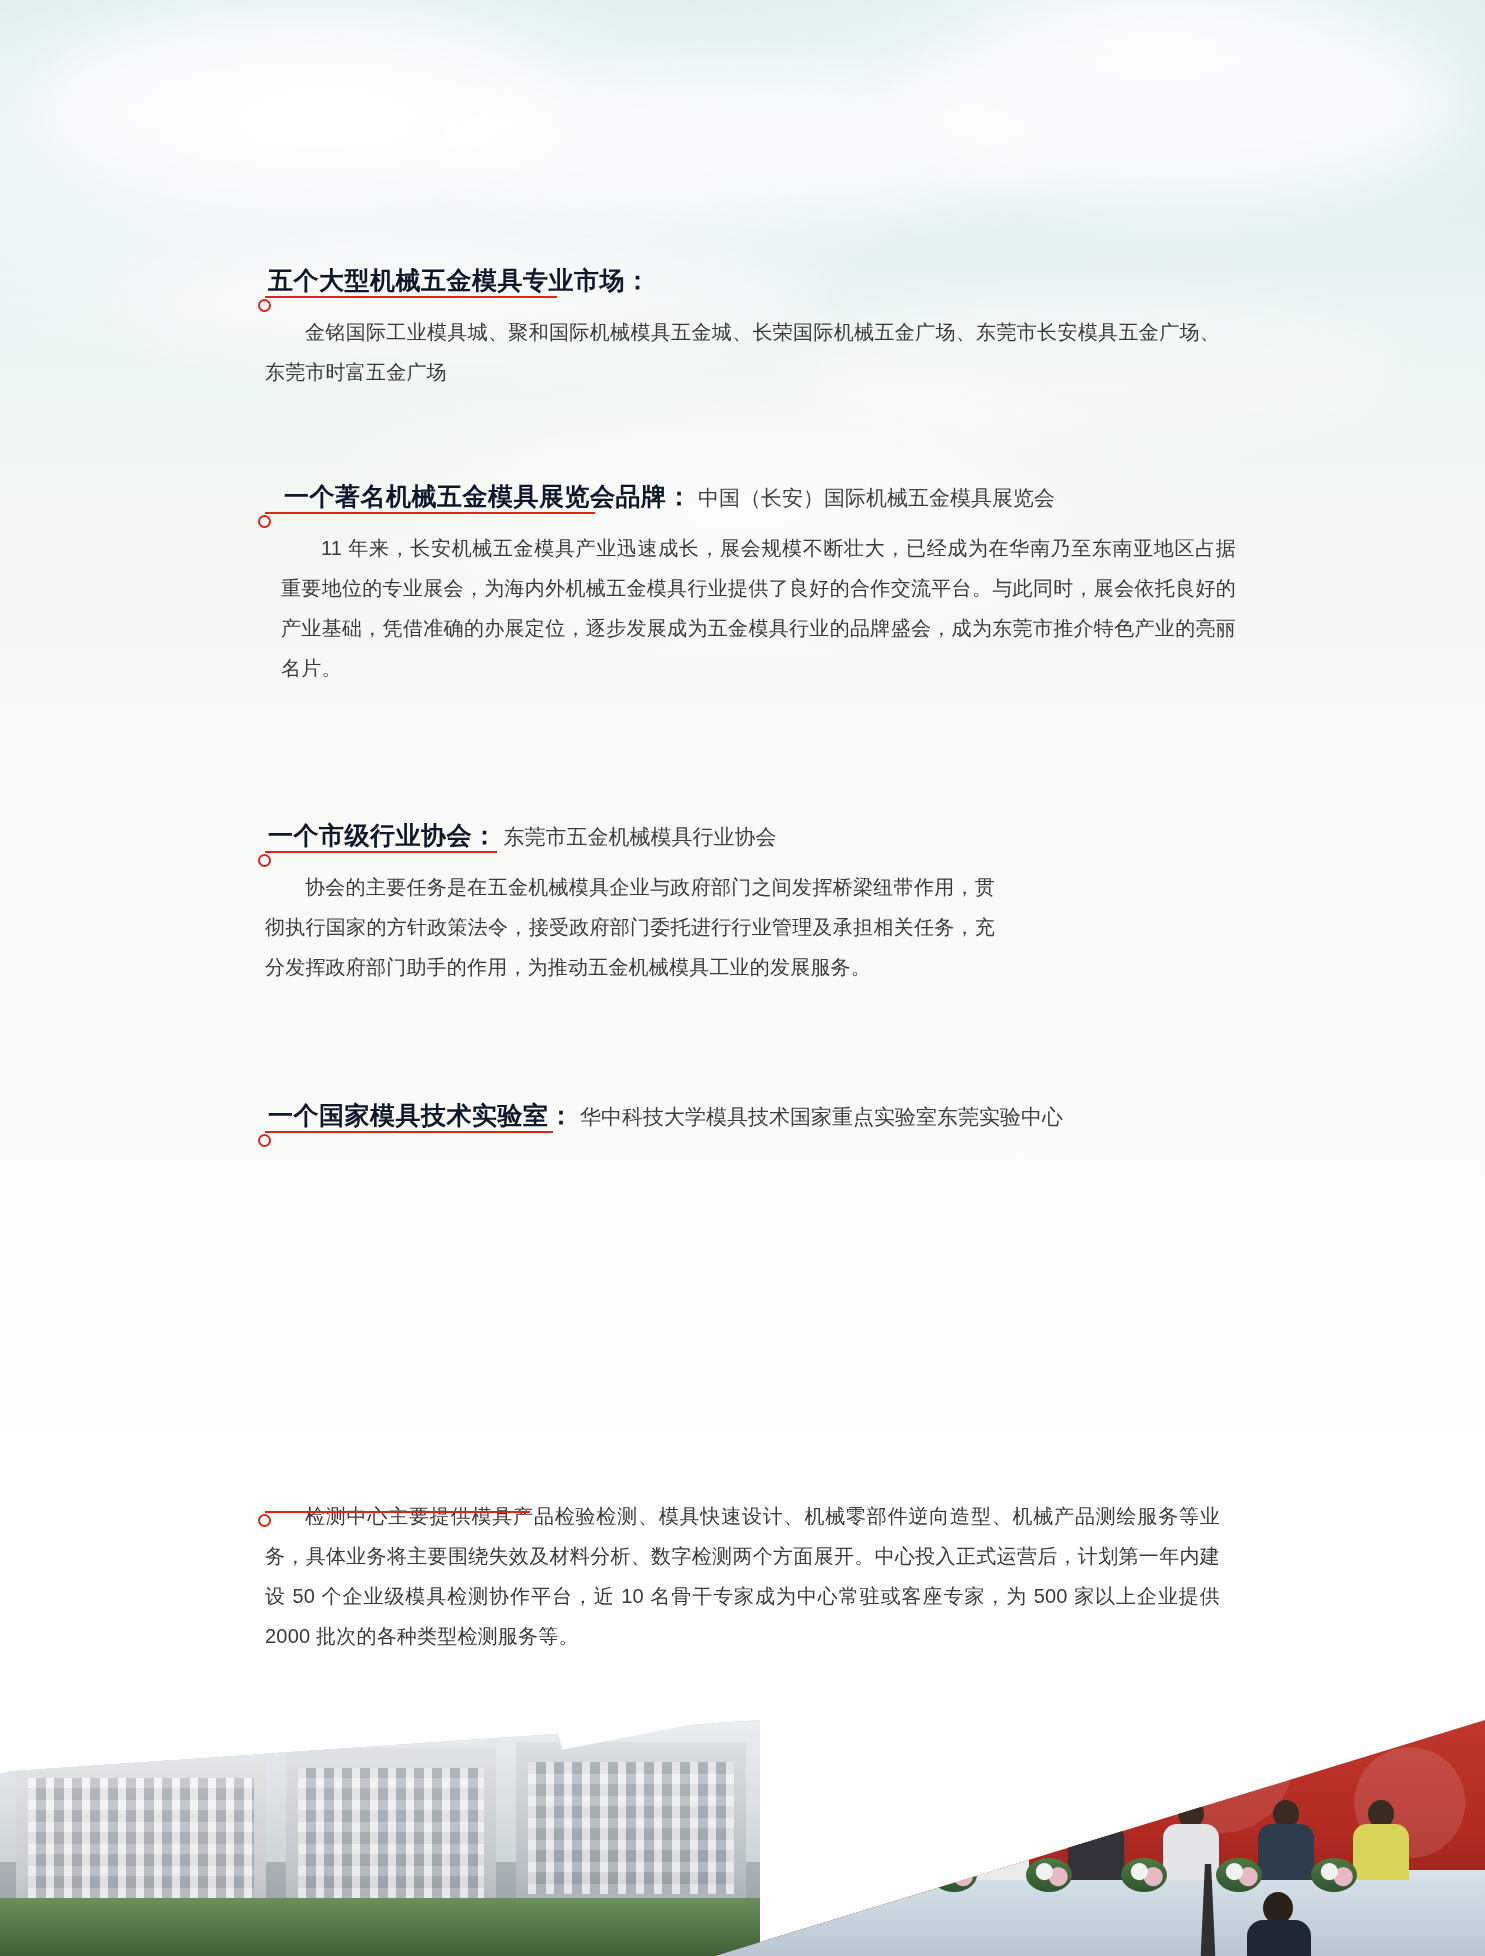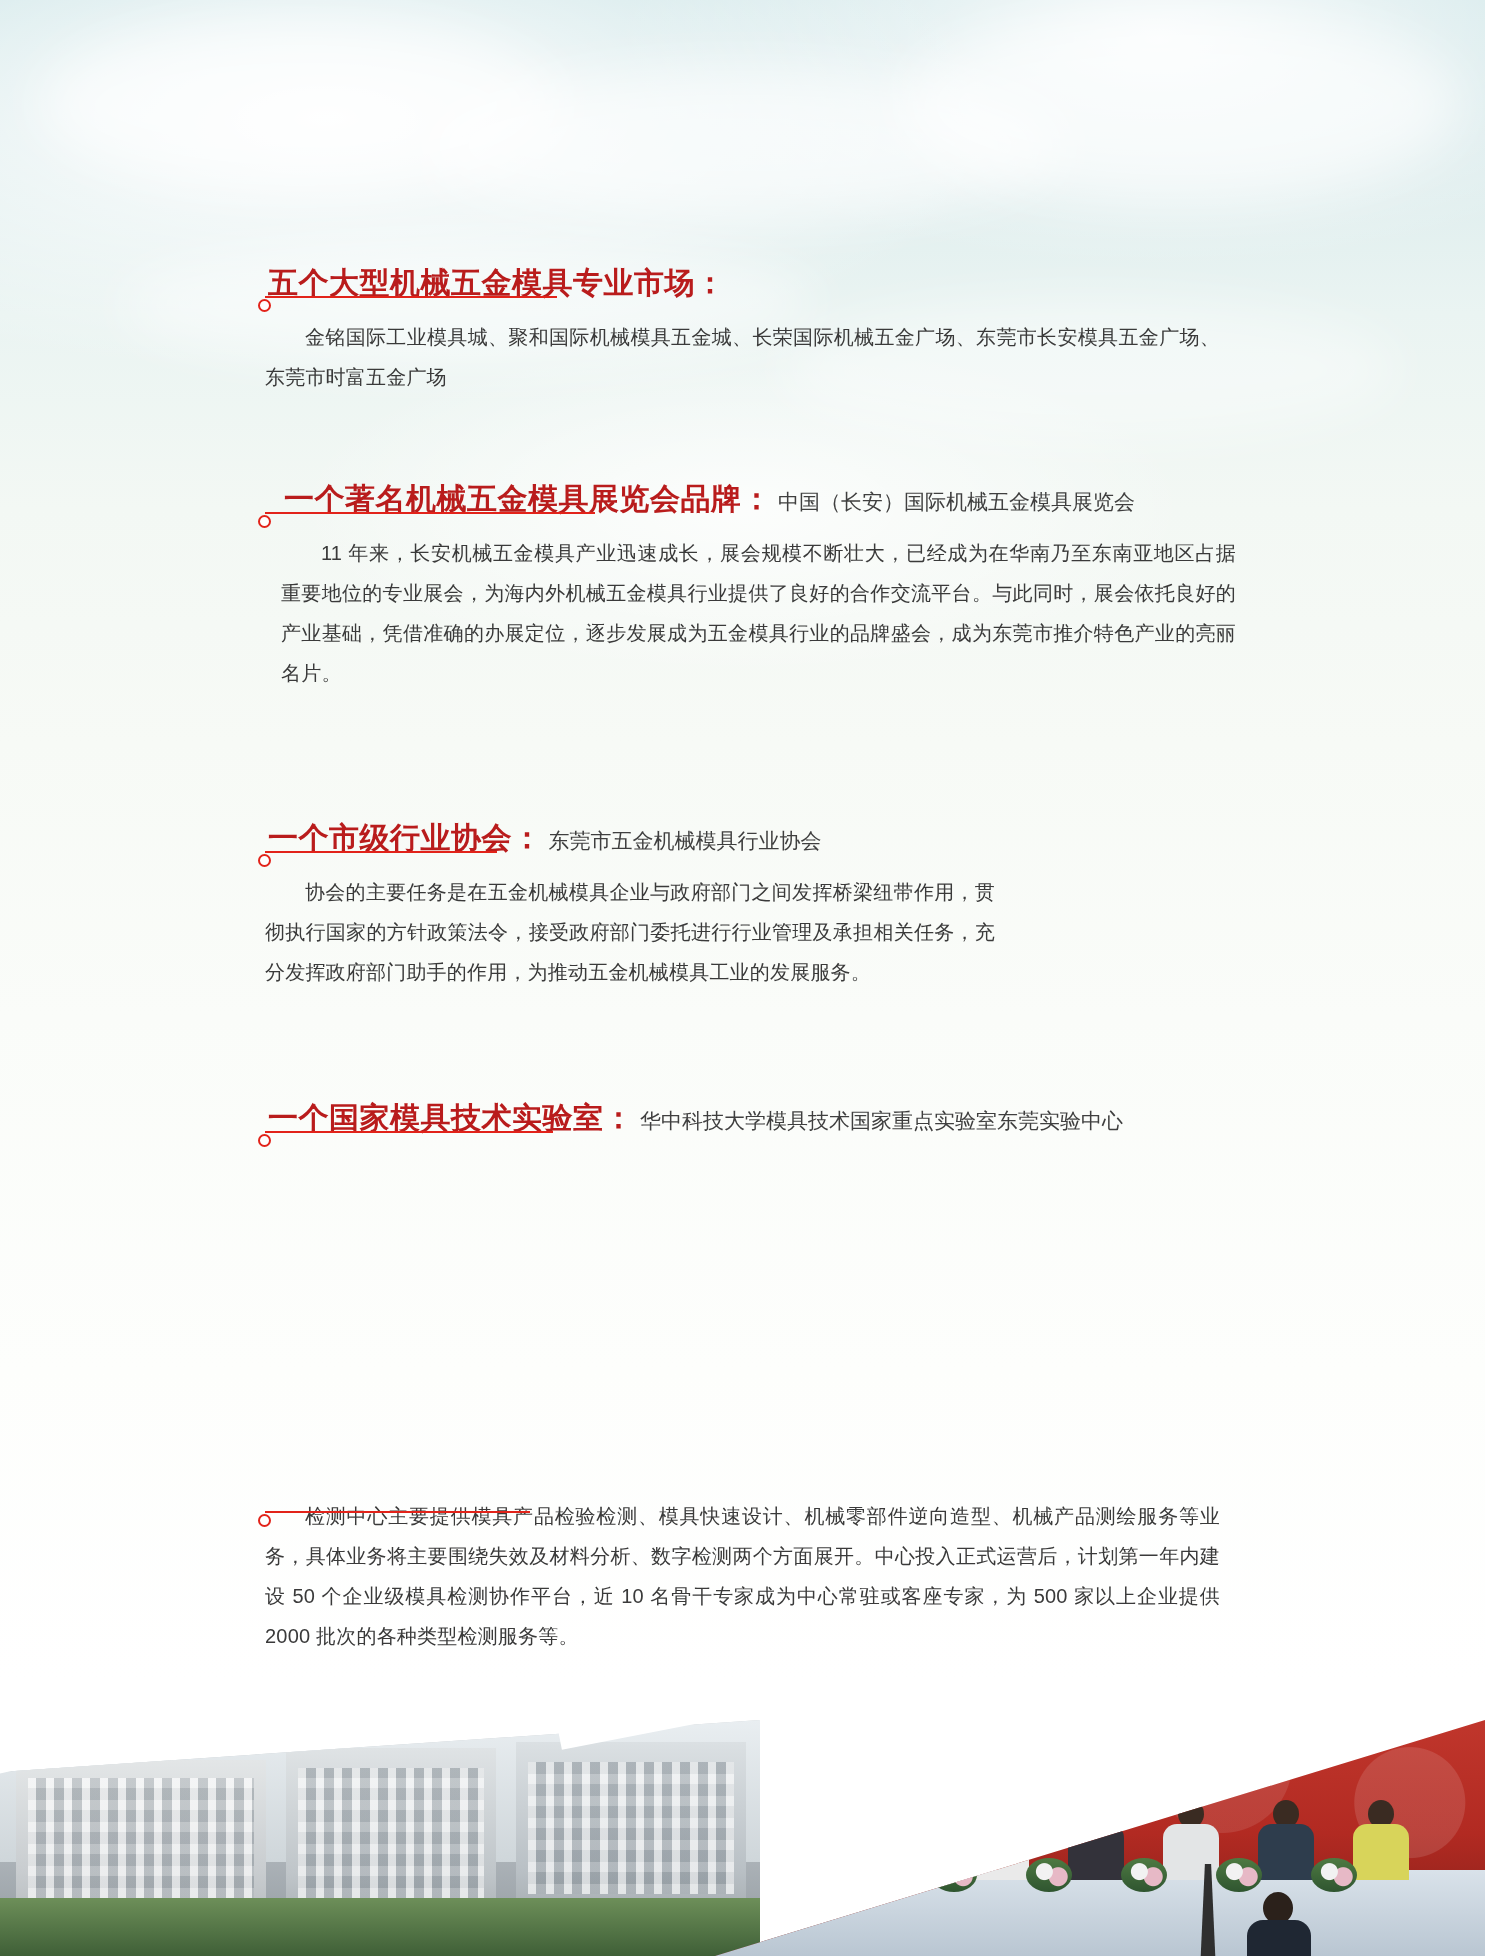--- a/index.html
+++ b/index.html
@@ -52,22 +52,22 @@
   .sec-head {
     position: relative;
     padding-left: 268px;
     font-size: 21.5px;
     line-height: 1.2;
     color: #333333;
     white-space: nowrap;
   }
   .sec-head .title {
     font-weight: bold;
-    color: #b91c1c;
-    font-size: 30px;
+    color: #0f172a;
+    font-size: 25px;
     letter-spacing: 0.5px;
   }
   .sec-head .subtitle {
     color: #3f3f3f;
     font-size: 21px;
   }
   
   .rule {
     position: absolute;
     height: 2px;

